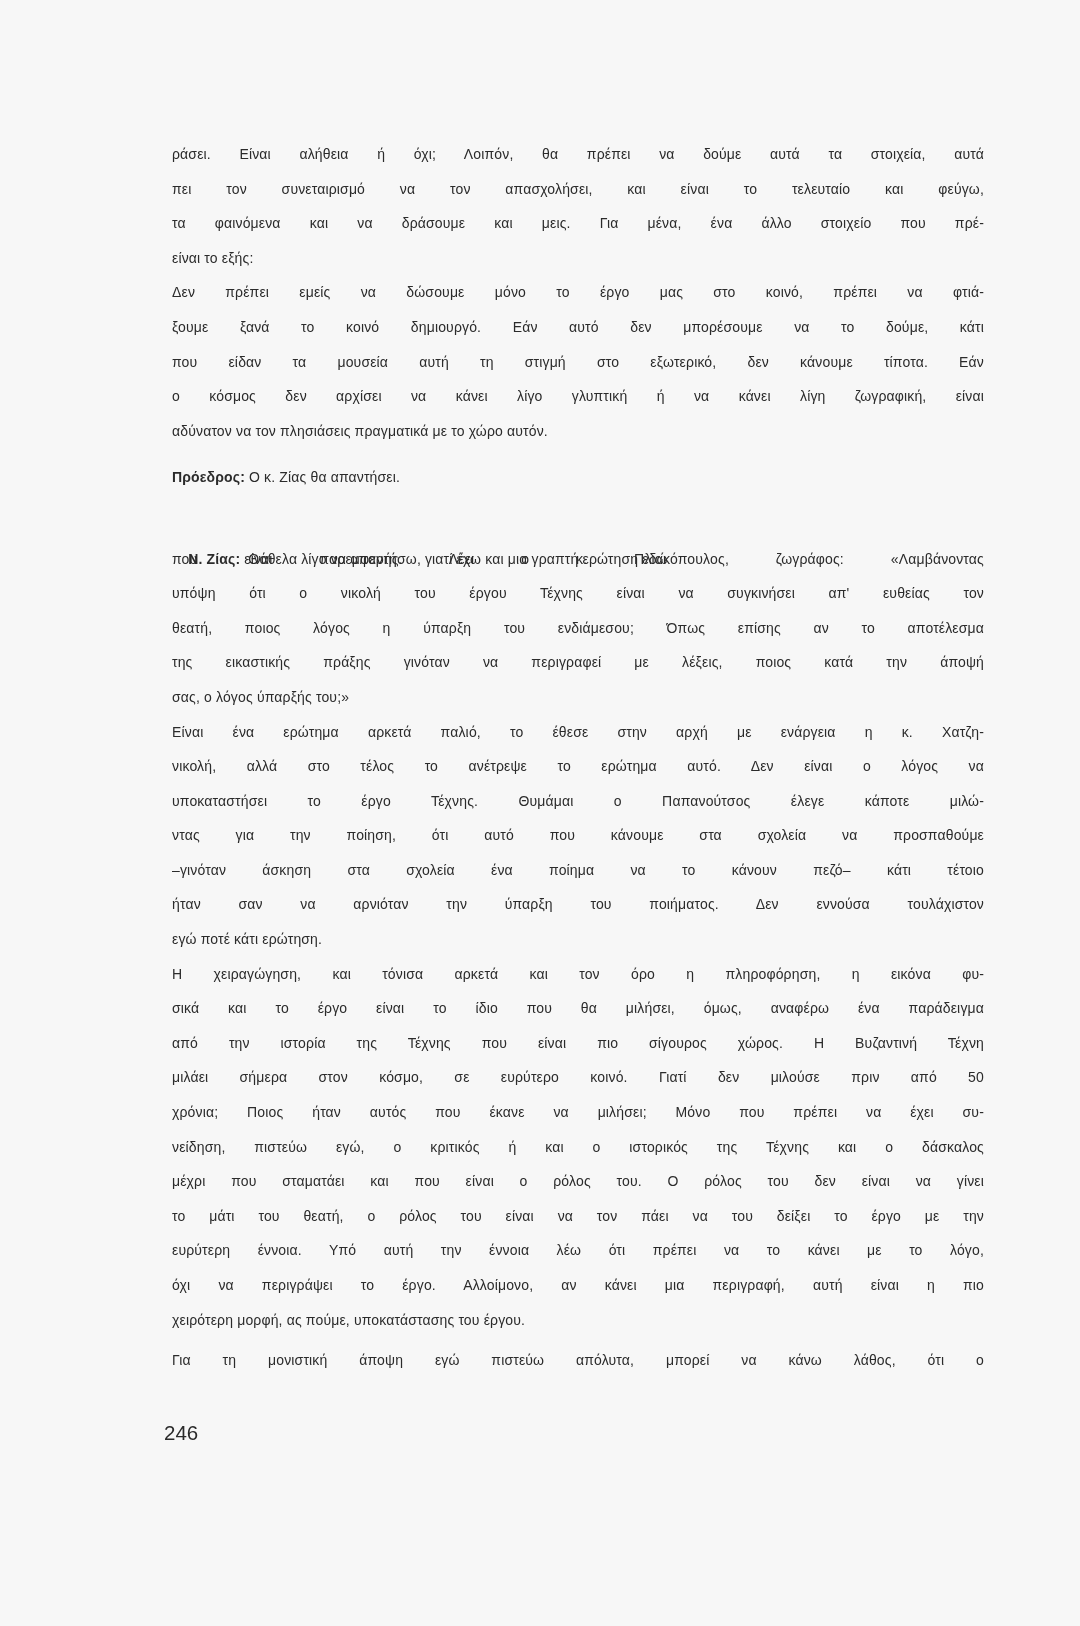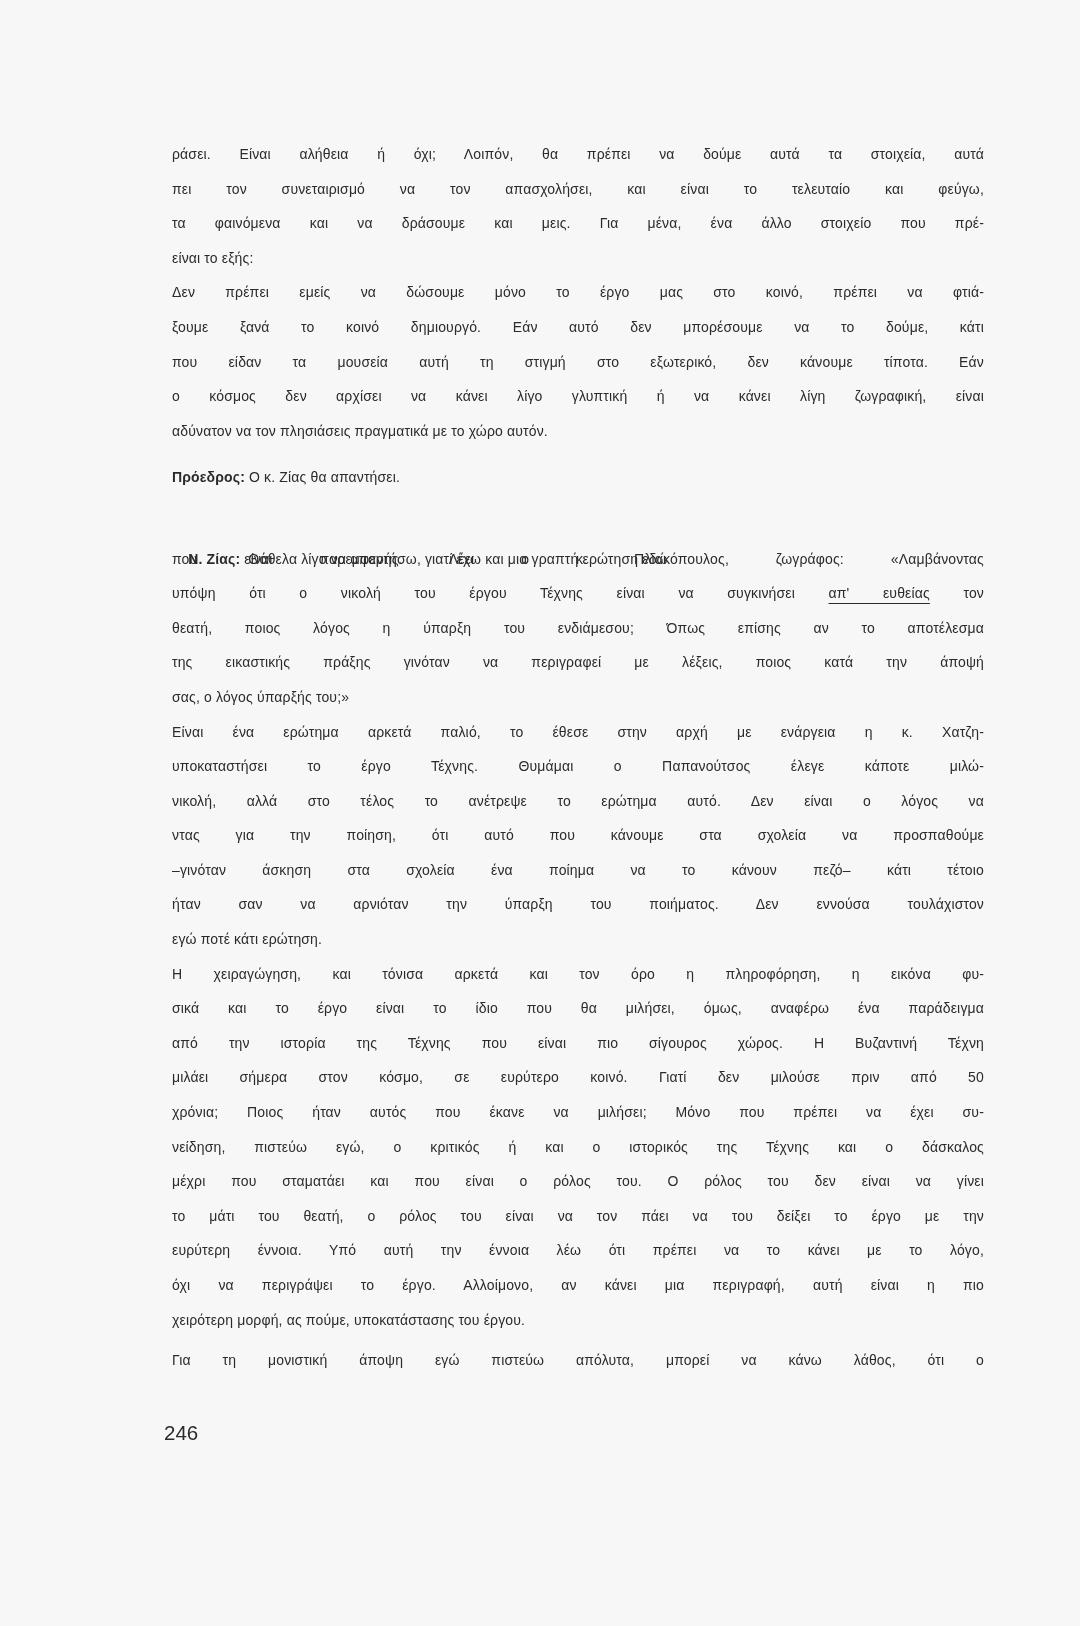--- a/index.html
+++ b/index.html
@@ -21,21 +21,21 @@
     font-size: 14px;
     line-height: 34.6px;
     height: 34.6px;
     white-space: nowrap;
     letter-spacing: 0.15px;
   }
   .justify { text-align: justify; text-align-last: justify; white-space: normal; }
   .gap-sm { margin-top: 6px; }
   .gap-md { margin-top: 12px; }
   .speaker { font-weight: bold; }
-  .u { text-decoration: underline; text-underline-offset: 5px; }
+  .u { text-underline-offset: 5px; }
   .page-number {
     position: absolute;
     left: 164px;
     top: 1418px;
     font-size: 20.5px;
     line-height: 30px;
   }
 </style>
 </head>
 <body>
@@ -59,22 +59,22 @@
     <span class="speaker">Ν. Ζίας:</span><span>  Θάθελα λίγο να απαντήσω, γιατί έχω και μια γραπτή ερώτηση εδώ</span>
   </div>
   <div class="line justify">που είναι παρεμφερής. Λέει ο κ. Πλιακόπουλος, ζωγράφος: «Λαμβάνοντας</div>
   <div class="line justify">
     <span>υπόψη ότι ο νικολή του έργου Τέχνης είναι να συγκινήσει </span><span class="u">απ' ευθείας</span><span> τον</span>
   </div>
   <div class="line justify">θεατή, ποιος λόγος η ύπαρξη του ενδιάμεσου; Όπως επίσης αν το αποτέλεσμα</div>
   <div class="line justify">της εικαστικής πράξης γινόταν να περιγραφεί με λέξεις, ποιος κατά την άποψή</div>
   <div class="line">σας, ο λόγος ύπαρξής του;»</div>
   <div class="line justify">Είναι ένα ερώτημα αρκετά παλιό, το έθεσε στην αρχή με ενάργεια η κ. Χατζη-</div>
+  <div class="line justify">νικολή, αλλά στο τέλος το ανέτρεψε το ερώτημα αυτό. Δεν είναι ο λόγος  να</div>
   <div class="line justify">υποκαταστήσει το έργο Τέχνης. Θυμάμαι ο Παπανούτσος έλεγε κάποτε μιλώ-</div>
-  <div class="line justify">νικολή, αλλά στο τέλος το ανέτρεψε το ερώτημα αυτό. Δεν είναι ο λόγος  να</div>
   <div class="line justify">ντας για την ποίηση, ότι αυτό που κάνουμε στα σχολεία να προσπαθούμε</div>
   <div class="line justify">–γινόταν άσκηση στα σχολεία ένα ποίημα να το κάνουν πεζό–  κάτι τέτοιο</div>
   <div class="line justify">ήταν σαν να αρνιόταν την ύπαρξη του ποιήματος. Δεν εννούσα τουλάχιστον</div>
   <div class="line">εγώ ποτέ κάτι ερώτηση.</div>
   <div class="line justify">Η χειραγώγηση, και τόνισα αρκετά και τον όρο η πληροφόρηση, η εικόνα φυ-</div>
   <div class="line justify">σικά και το έργο είναι το ίδιο που θα μιλήσει, όμως, αναφέρω ένα παράδειγμα</div>
   <div class="line justify">από την ιστορία της Τέχνης που είναι πιο σίγουρος χώρος. Η Βυζαντινή Τέχνη</div>
   <div class="line justify">μιλάει σήμερα στον κόσμο, σε ευρύτερο κοινό. Γιατί δεν μιλούσε πριν από 50</div>
   <div class="line justify">χρόνια; Ποιος ήταν αυτός που έκανε να μιλήσει; Μόνο που πρέπει να έχει συ-</div>
   <div class="line justify">νείδηση, πιστεύω εγώ, ο κριτικός ή και ο ιστορικός της Τέχνης και ο δάσκαλος</div>

